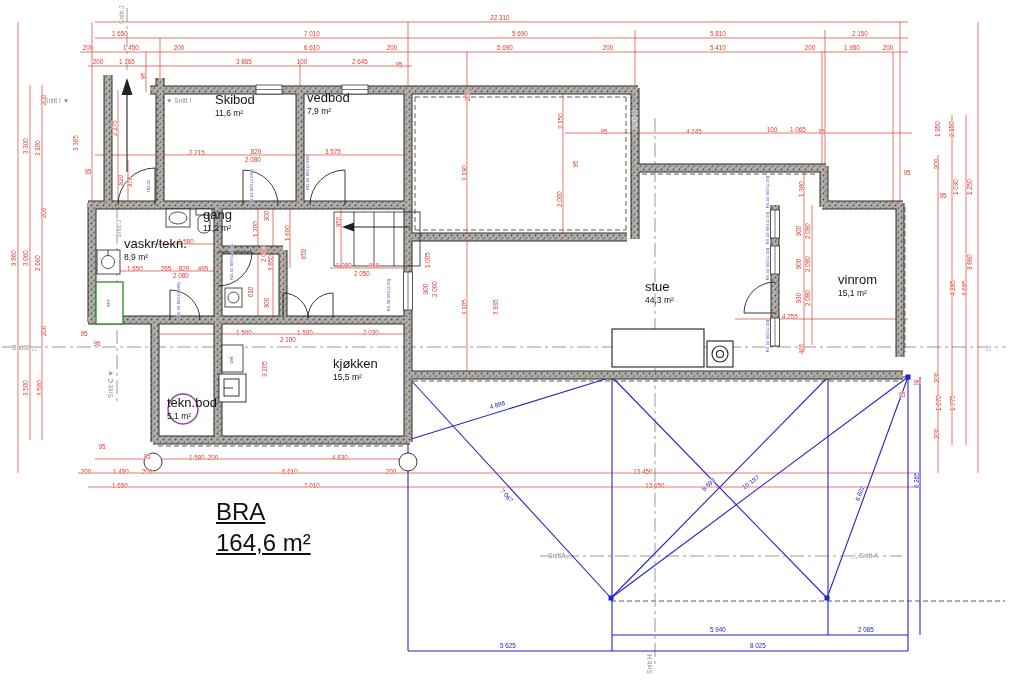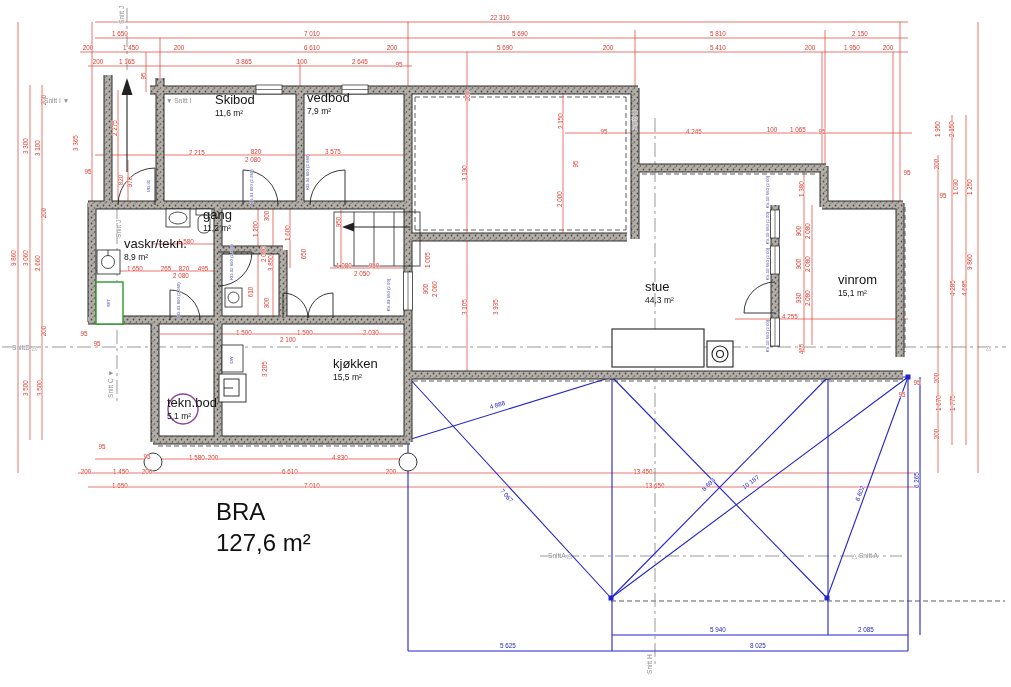--- a/index.html
+++ b/index.html
@@ -6,21 +6,21 @@
   .canvas{position:relative;width:1011px;height:687px;background:#fff;overflow:hidden;
           font-family:"Liberation Sans",sans-serif;}
   svg{position:absolute;left:0;top:0;}
   svg text{font-family:"Liberation Sans",sans-serif;}
   .dimr{fill:#e0392d;font-size:6.3px;text-anchor:middle;paint-order:stroke;stroke:#ffffff;stroke-width:0.7px;}
   .dimb{fill:#2323cc;font-size:6.3px;text-anchor:middle;paint-order:stroke;stroke:#ffffff;stroke-width:0.7px;}
   .sec{fill:#8e8e8e;font-size:6.6px;text-anchor:start;paint-order:stroke;stroke:#ffffff;stroke-width:0.6px;}
   .fix{fill:#5353b5;font-size:4.3px;text-anchor:middle;paint-order:stroke;stroke:#ffffff;stroke-width:0.4px;}
   .rn{fill:#141414;font-size:13px;text-anchor:start;}
   .ra{fill:#141414;font-size:8.5px;text-anchor:start;}
-  .bra{position:absolute;left:216px;top:496px;color:#111;font-size:24px;line-height:1.3;}
+  .bra{position:absolute;left:216px;top:496px;color:#111;font-size:24px;line-height:1.3;text-decoration:underline;}
 </style>
 </head>
 <body>
 
 <div class="canvas">
   <svg id="plan" width="1011" height="687" viewBox="0 0 1011 687">
     <defs>
       <pattern id="wh" width="6" height="6" patternUnits="userSpaceOnUse">
         <rect width="6" height="6" fill="#b3afa8"></rect>
         <circle cx="1.5" cy="1.5" r="0.9" fill="#4a4a4a"></circle>
@@ -415,15 +415,15 @@
         <text x="333" y="380" class="ra">15,5 m²</text>
         <text x="645" y="291" class="rn">stue</text>
         <text x="645" y="303" class="ra">44,3 m²</text>
         <text x="838" y="284" class="rn">vinrom</text>
         <text x="838" y="296" class="ra">15,1 m²</text>
       </g>
   </svg>
 
   <div class="bra">
     <div>BRA</div>
-    <div>127,6 m²</div>
+    <div>164,6 m²</div>
   </div>
 </div>
 
 </body></html>

